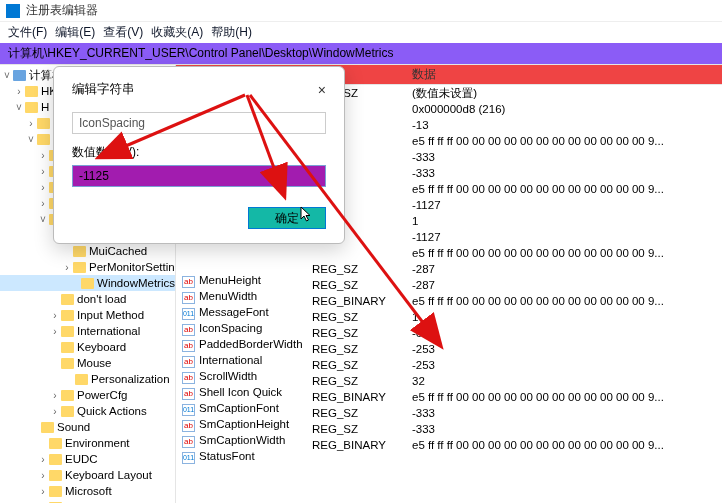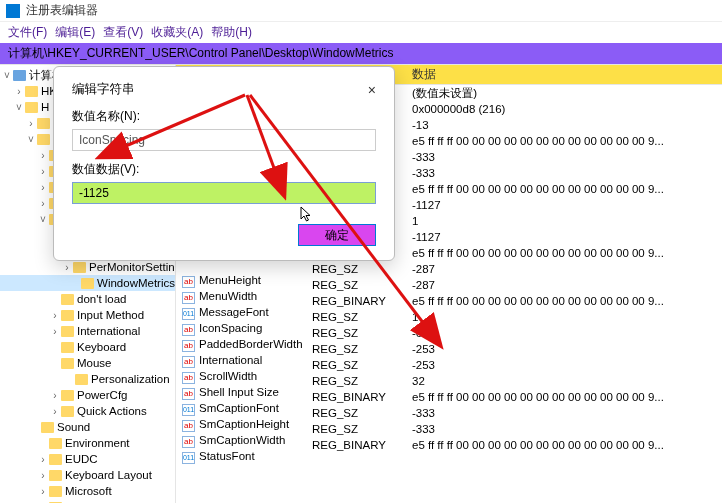--- a/index.html
+++ b/index.html
@@ -1,49 +1,49 @@
 <!DOCTYPE html>
 <html><head>
 <meta charset="utf-8">
 <style>
   * { box-sizing: border-box; margin: 0; padding: 0; }
   body { font-family: "Segoe UI", "Microsoft YaHei", sans-serif; font-size: 12px; color: #000; background: #fff; width: 722px; height: 503px; overflow: hidden; position: relative; }
   .titlebar { display: flex; align-items: center; height: 22px; padding: 0 6px; background: #fff; border-bottom: 1px solid #eee; }
   .titlebar .app-icon { width: 14px; height: 14px; background: #0078d4; margin-right: 6px; }
   .titlebar .title { font-size: 12px; color: #333; }
-  .menubar { display: flex; gap: 8px; padding: 2px 8px; font-size: 12px; color: #4c1d95; }
+  .menubar { display: flex; gap: 8px; padding: 2px 8px; font-size: 12px; color: #0f172a; }
   .menubar span { white-space: nowrap; }
   .addressbar { padding: 2px 8px; font-size: 12px; color: #000; border-bottom: 1px solid #e5e5e5; background: #8b5cf6; }
   .main { display: flex; height: calc(503px - 22px - 20px - 20px); }
   .tree { width: 176px; border-right: 1px solid #e5e5e5; overflow: hidden; padding-top: 2px; }
   .tree .node { display: flex; align-items: center; height: 16px; padding-left: 4px; white-space: nowrap; font-size: 11.5px; }
   .tree .node.sel { background: #cce8ff; }
   .tree .exp { width: 10px; display: inline-block; text-align: center; color: #666; font-size: 10px; }
   .tree .folder { width: 13px; height: 11px; background: #ffd868; border-radius: 1px; display: inline-block; margin: 0 3px 0 1px; flex-shrink: 0; }
   .tree .pc { width: 13px; height: 11px; background: #69a4e0; border-radius: 1px; display: inline-block; margin: 0 3px 0 1px; flex-shrink: 0; }
   .list { flex: 1; overflow: hidden; position: relative; }
-  .list .header { display: flex; height: 20px; align-items: center; border-bottom: 1px solid #e5e5e5; font-size: 12px; color: #333; background: #fde047; }
+  .list .header { display: flex; height: 20px; align-items: center; border-bottom: 1px solid #e5e5e5; font-size: 12px; color: #333; background: #ef4444; }
   .list .header .col { padding-left: 6px; }
   .list .row { display: flex; height: 16px; align-items: center; font-size: 11.5px; }
   .list .row .col { padding-left: 6px; white-space: nowrap; overflow: hidden; text-overflow: clip; }
   .col-name { width: 130px; margin-top: 24px; }
   .col-type { width: 100px; }
   .col-data { flex: 1; }
   .ab-icon { width: 13px; height: 12px; display: inline-flex; align-items: center; justify-content: center; font-size: 8px; color: #d00; background: #fff; border: 1px solid #8bb3e0; margin-right: 4px; flex-shrink: 0; line-height: 1; }
   .bin-icon { width: 13px; height: 12px; display: inline-flex; align-items: center; justify-content: center; font-size: 7px; color: #0078d4; background: #fff; border: 1px solid #8bb3e0; margin-right: 4px; flex-shrink: 0; line-height: 1; }
   
-  .dialog { position: absolute; left: 53px; top: 66px; width: 342px; background: #fff; border: 1px solid #bbb; border-radius: 6px; box-shadow: 0 6px 20px rgba(0,0,0,0.18); padding: 14px 18px 14px 18px; z-index: 10; }
+  .dialog { position: absolute; left: 53px; top: 66px; width: 292px; background: #fff; border: 1px solid #bbb; border-radius: 6px; box-shadow: 0 6px 20px rgba(0,0,0,0.18); padding: 14px 18px 14px 18px; z-index: 10; }
   .dialog .dlg-head { display: flex; justify-content: space-between; align-items: center; margin-bottom: 10px; }
   .dialog .dlg-title { font-size: 12.5px; color: #000; }
   .dialog .close { font-size: 14px; color: #333; cursor: pointer; }
   .dialog .lbl { font-size: 12px; color: #000; margin-top: 10px; }
-  .dialog .field { width: 100%; height: 22px; border: 1px solid #7a9fd4; background: #bef264; padding: 0 6px; font-size: 12px; color: #000; margin-top: 4px; outline: none; }
+  .dialog .field { width: 100%; height: 22px; border: 1px solid #7a9fd4; background: #a21caf; padding: 0 6px; font-size: 12px; color: #000; margin-top: 4px; outline: none; }
   .dialog .field.disabled { border-color: #ccc; background: #fff; color: #555; }
   .dialog .btns { display: flex; justify-content: flex-end; gap: 12px; margin-top: 20px; }
-  .dialog .btn { width: 78px; height: 22px; border: 1px solid #ccc; background: #d946ef; font-size: 12px; display: flex; align-items: center; justify-content: center; cursor: pointer; }
+  .dialog .btn { width: 78px; height: 22px; border: 1px solid #ccc; background: #14b8a6; font-size: 12px; display: flex; align-items: center; justify-content: center; cursor: pointer; }
   .dialog .btn.primary { border-color: #0078d4; }
   
   svg.annot { position: absolute; left: 0; top: 0; width: 722px; height: 503px; pointer-events: none; z-index: 20; }
   
   .cursor { position: absolute; left: 300px; top: 206px; z-index: 25; pointer-events: none; }
   .cursor svg { width: 14px; height: 18px; }
 </style>
 </head>
 <body>
 
@@ -293,21 +293,21 @@
           <div class="col col-name"><span class="ab-icon">ab</span><span>International</span></div>
           <div class="col col-type">REG_SZ</div>
           <div class="col col-data">-253</div>
         </div>
         <div class="row">
           <div class="col col-name"><span class="ab-icon">ab</span><span>ScrollWidth</span></div>
           <div class="col col-type">REG_SZ</div>
           <div class="col col-data">-253</div>
         </div>
         <div class="row">
-          <div class="col col-name"><span class="ab-icon">ab</span><span>Shell Input Size</span></div>
+          <div class="col col-name"><span class="ab-icon">ab</span><span>Shell Icon Quick</span></div>
           <div class="col col-type">REG_SZ</div>
           <div class="col col-data">32</div>
         </div>
         <div class="row">
           <div class="col col-name"><span class="bin-icon">011</span><span>SmCaptionFont</span></div>
           <div class="col col-type">REG_BINARY</div>
           <div class="col col-data">e5 ff ff ff 00 00 00 00 00 00 00 00 00 00 00 00 9...</div>
         </div>
         <div class="row">
           <div class="col col-name"><span class="ab-icon">ab</span><span>SmCaptionHeight</span></div>
@@ -326,21 +326,20 @@
         </div>
       </div>
   </div>
 </div>
 
 <div class="dialog">
   <div class="dlg-head">
     <span class="dlg-title">编辑字符串</span>
     <span class="close">×</span>
   </div>
-  <div class="lbl">数值名称(N):</div>
   <input class="field disabled" readonly="" value="IconSpacing" style="">
   <div class="lbl">数值数据(V):</div>
   <input class="field" value="-1125" style="">
   <div class="btns">
     <div class="btn primary">
         <span>确定</span>
       </div>
   </div>
 </div>
 

